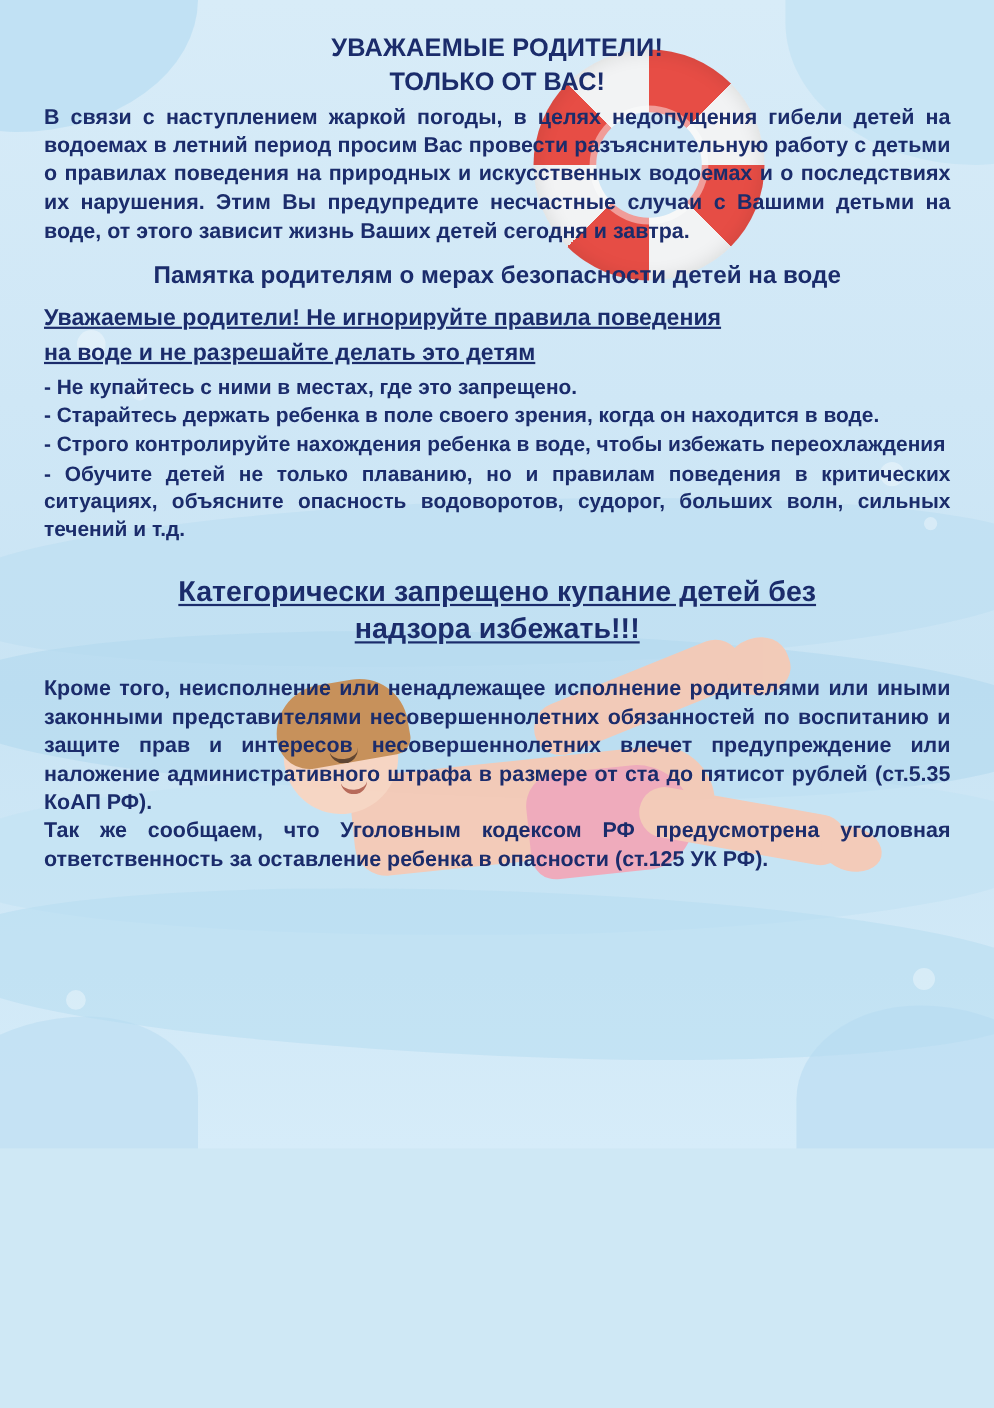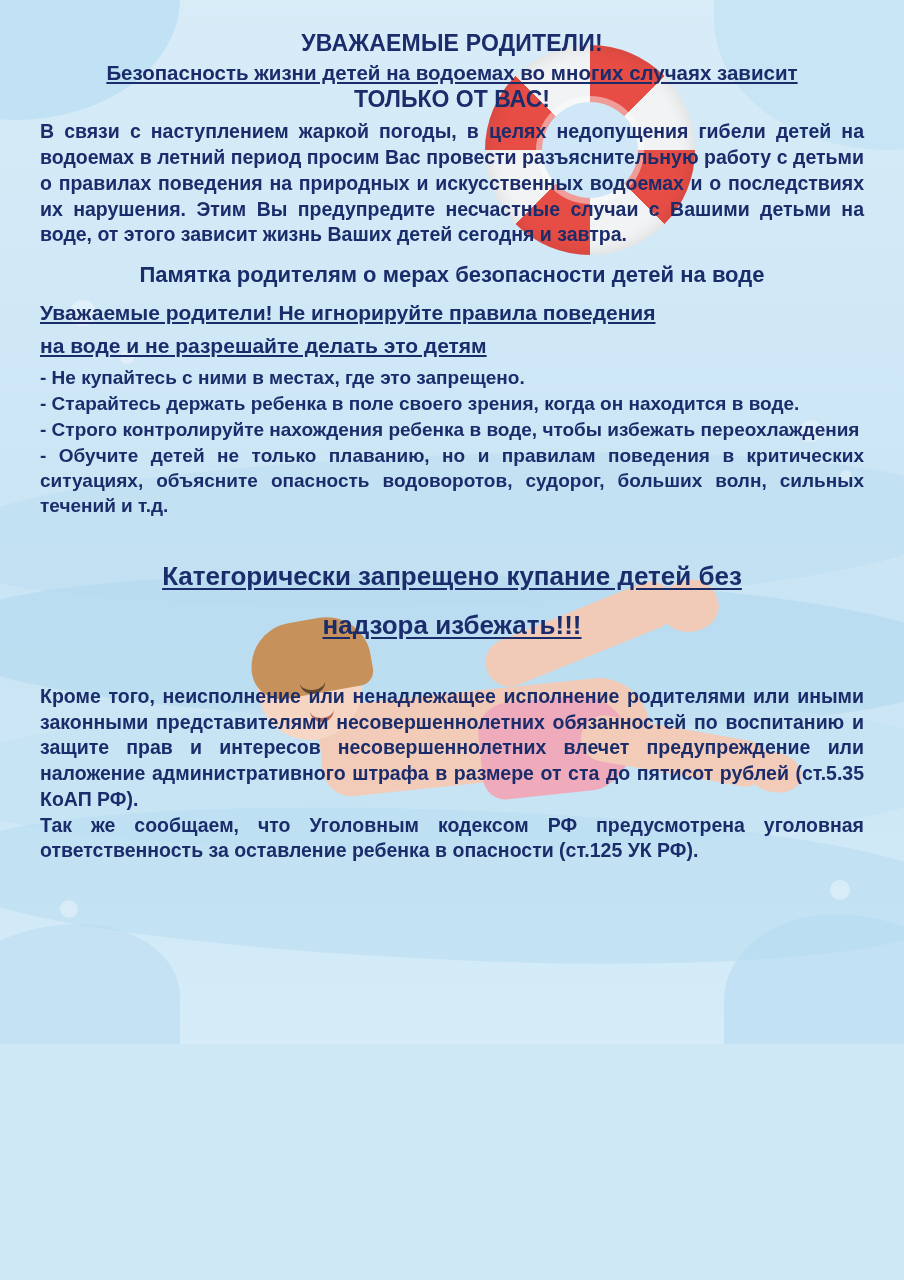--- a/index.html
+++ b/index.html
@@ -247,21 +247,21 @@
     text-align: justify;
     text-justify: inter-word;
     margin: 0 0 1px 0;
   }
 
   .h-ban {
     font-size: 26px;
     font-weight: bold;
     text-align: center;
     line-height: 1.3;
-    margin: 15px;
+    margin: 0;
     text-decoration: underline;
     text-underline-offset: 3px;
   }
 </style>
 </head>
 <body>
 
 <div class="poster">
 
   <div class="bg-art">
@@ -294,21 +294,20 @@
       <div class="sw-head"></div>
       <div class="sw-hair"></div>
       <div class="sw-eye"></div>
       <div class="sw-mouth"></div>
     </div>
   </div>
 
   <div class="content">
 
     <h1 class="h-main t-center">УВАЖАЕМЫЕ РОДИТЕЛИ!</h1>
-    <div class="h-sub t-center">Безопасность жизни детей на водоемах во многих случаях зависит</div>
     <div class="h-sub2 t-center">ТОЛЬКО ОТ ВАС!</div>
 
     <p class="body">В связи с наступлением жаркой погоды, в целях недопущения гибели детей на водоемах в летний период просим Вас провести разъяснительную работу с детьми о правилах поведения на природных и искусственных водоемах и о последствиях их нарушения. Этим Вы предупредите несчастные случаи с Вашими детьми на воде, от этого зависит жизнь Ваших детей сегодня и завтра.</p>
 
     <div class="block-gap"></div>
 
     <div class="h-memo">Памятка родителям о мерах безопасности детей на воде</div>
     <div class="h-memo2">Уважаемые родители! Не игнорируйте правила поведения</div>
     <div class="h-memo2">на воде и не разрешайте делать это детям</div>
 

